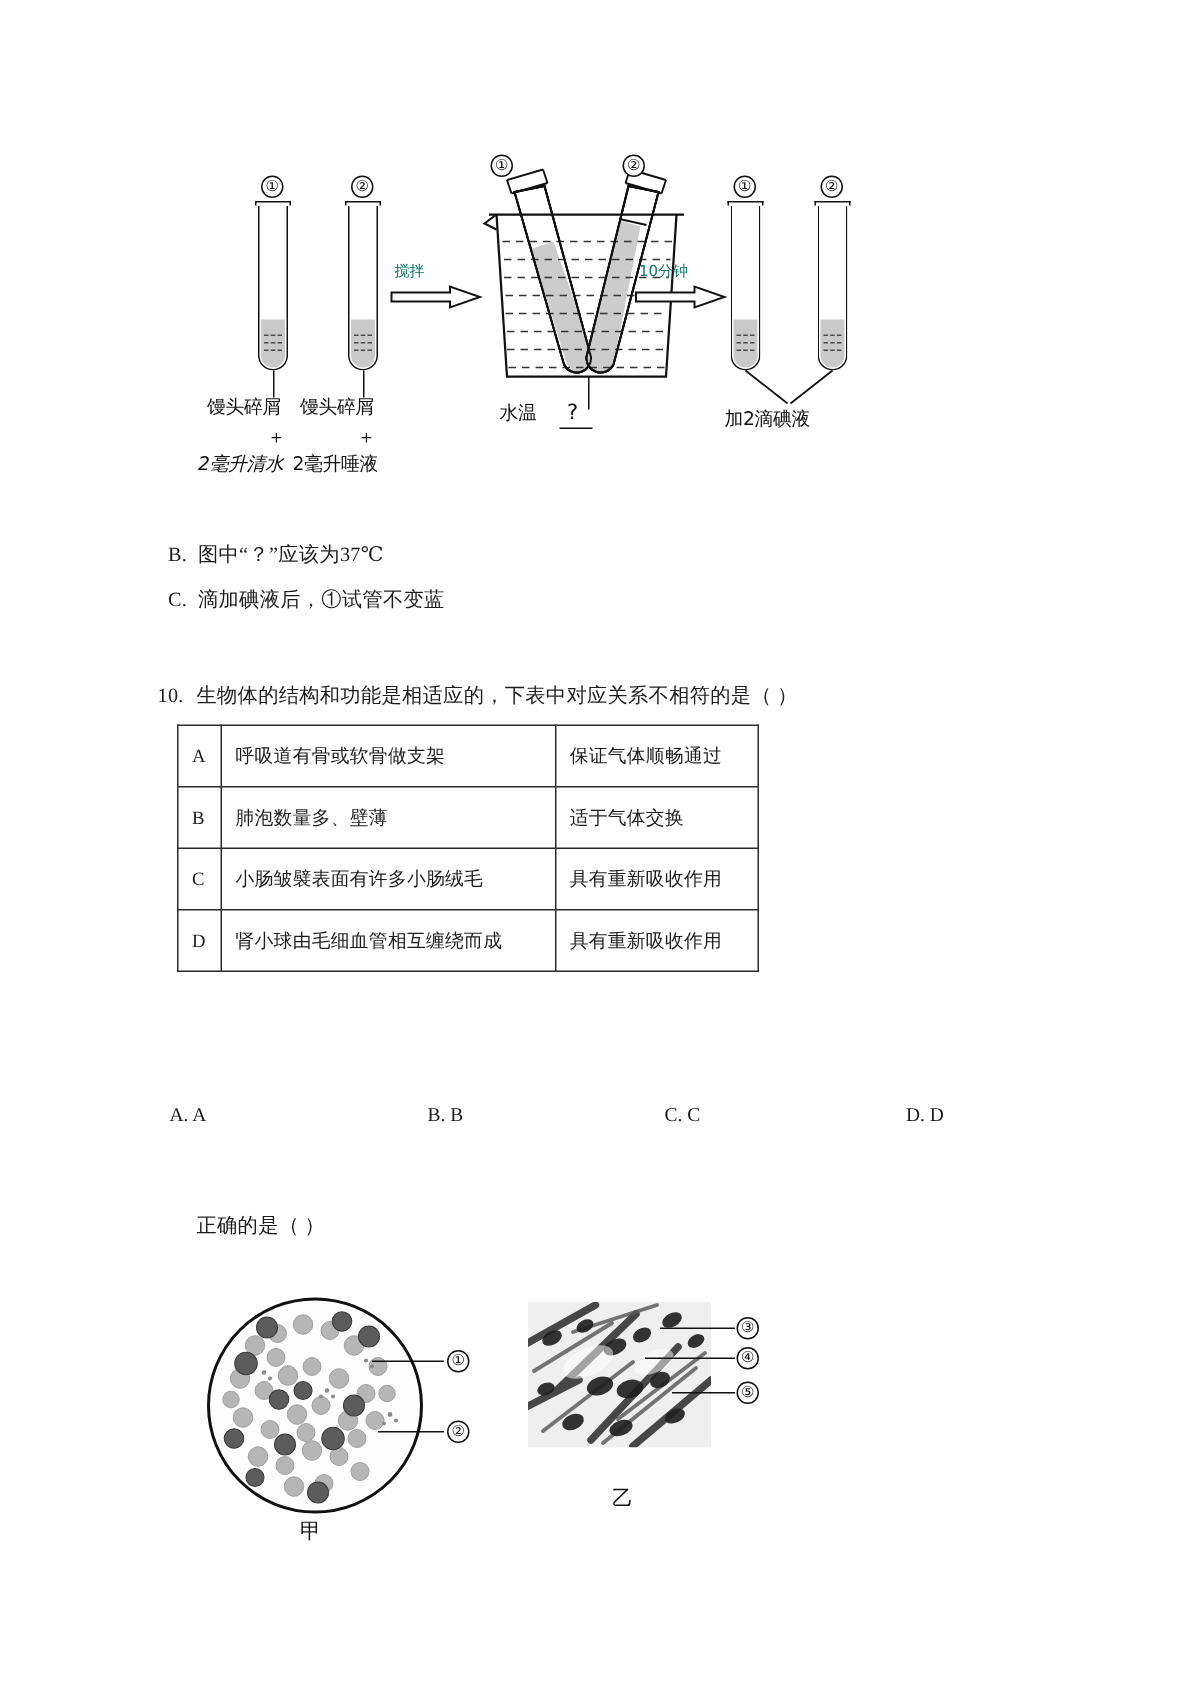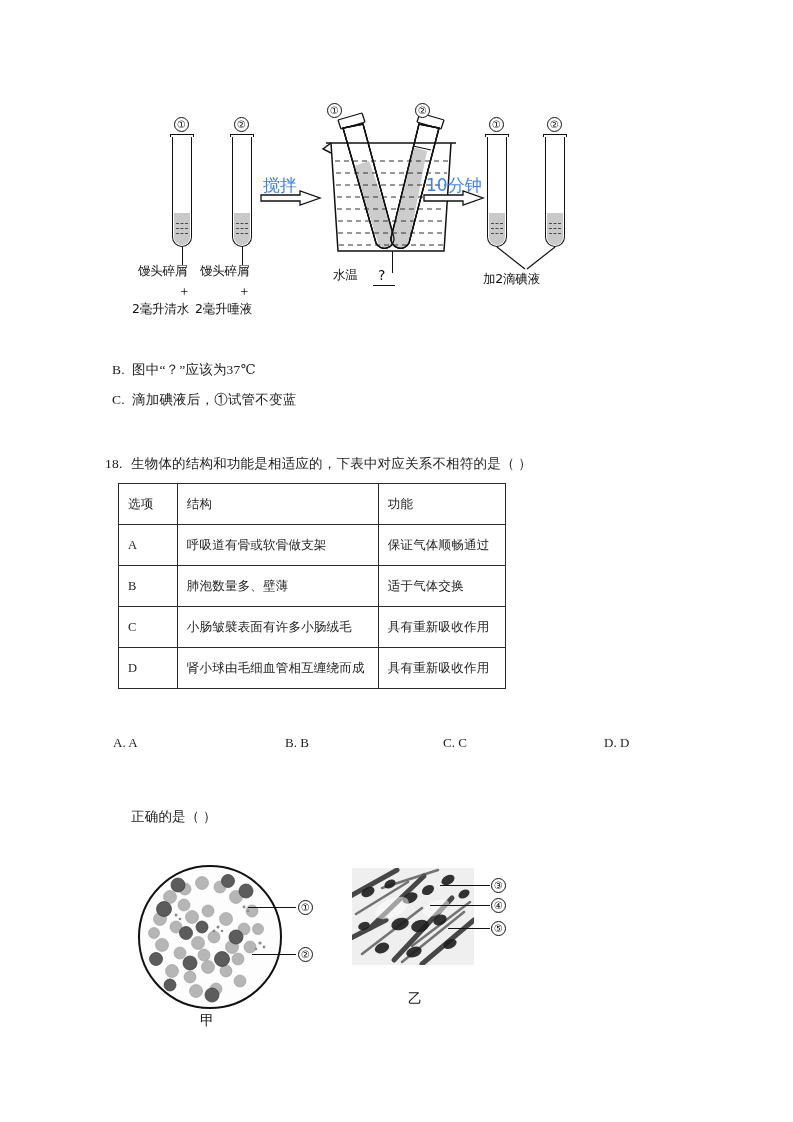--- a/index.html
+++ b/index.html
@@ -109,23 +109,23 @@
     position: absolute;
     background: #111;
   }
 
   .arrow-group { position: absolute; }
   .arrow-group .arr-label {
     position: absolute;
     left: 3px;
     top: -16px;
     font-family: "DejaVu Sans", "Liberation Sans", sans-serif;
-    font-size: 17px;
+    font-size: 10px;
     white-space: nowrap;
-    color: #3b82f6;
+    color: #0f766e;
   }
   .arrow-group svg { display: block; }
 
   
   #beaker { position: absolute; }
   #beaker svg { display: block; }
 
   
   .qline {
     position: absolute;
@@ -243,21 +243,21 @@
       <div class="rim"></div>
       <div class="body" style="height:110px;">
         <div class="fill" style="height:32px;">
           <div class="dash3"></div>
         </div>
       </div>
     </div>
     <div class="leader" style="left:77px; top:152px; width:1.3px; height:18px;"></div>
     <div class="fig-label" style="left:33px; top:168px;">馒头碎屑</div>
     <div class="fig-label" style="left:73px; top:188px;">＋</div>
-    <div class="fig-label" style="left:27px; top:206px;">2毫升清水</div>
+    <div class="fig-label" style="left:27px; top:206px;font-style:italic;">2毫升清水</div>
 
     <div class="circ-num" style="left:129px; top:22px;">②</div>
     <div class="tube" style="left:127px; top:42px;">
       <div class="rim"></div>
       <div class="body" style="height:110px;">
         <div class="fill" style="height:32px;">
           <div class="dash3"></div>
         </div>
       </div>
     </div>
@@ -356,30 +356,25 @@
   </div>
 
   <div class="qline" style="left:112px; top:361px;">
     <span class="opt-letter">B.</span><span>图中“？”应该为37℃</span>
   </div>
   <div class="qline" style="left:112px; top:391px;">
     <span class="opt-letter">C.</span><span>滴加碘液后，①试管不变蓝</span>
   </div>
 
   <div class="qline" style="left:105px; top:455px;">
-    <span class="num">18.</span><span>生物体的结构和功能是相适应的，下表中对应关系不相符的是（      ）</span>
+    <span class="num">10.</span><span>生物体的结构和功能是相适应的，下表中对应关系不相符的是（      ）</span>
   </div>
 
   <table id="struct-table">
     <tbody>
-      <tr>
-        <td class="col-opt">选项</td>
-        <td class="col-struct">结构</td>
-        <td class="col-func">功能</td>
-      </tr>
       <tr>
         <td class="opt-cell">A</td>
         <td>呼吸道有骨或软骨做支架</td>
         <td>保证气体顺畅通过</td>
       </tr>
       <tr>
         <td class="opt-cell">B</td>
         <td>肺泡数量多、壁薄</td>
         <td>适于气体交换</td>
       </tr>

